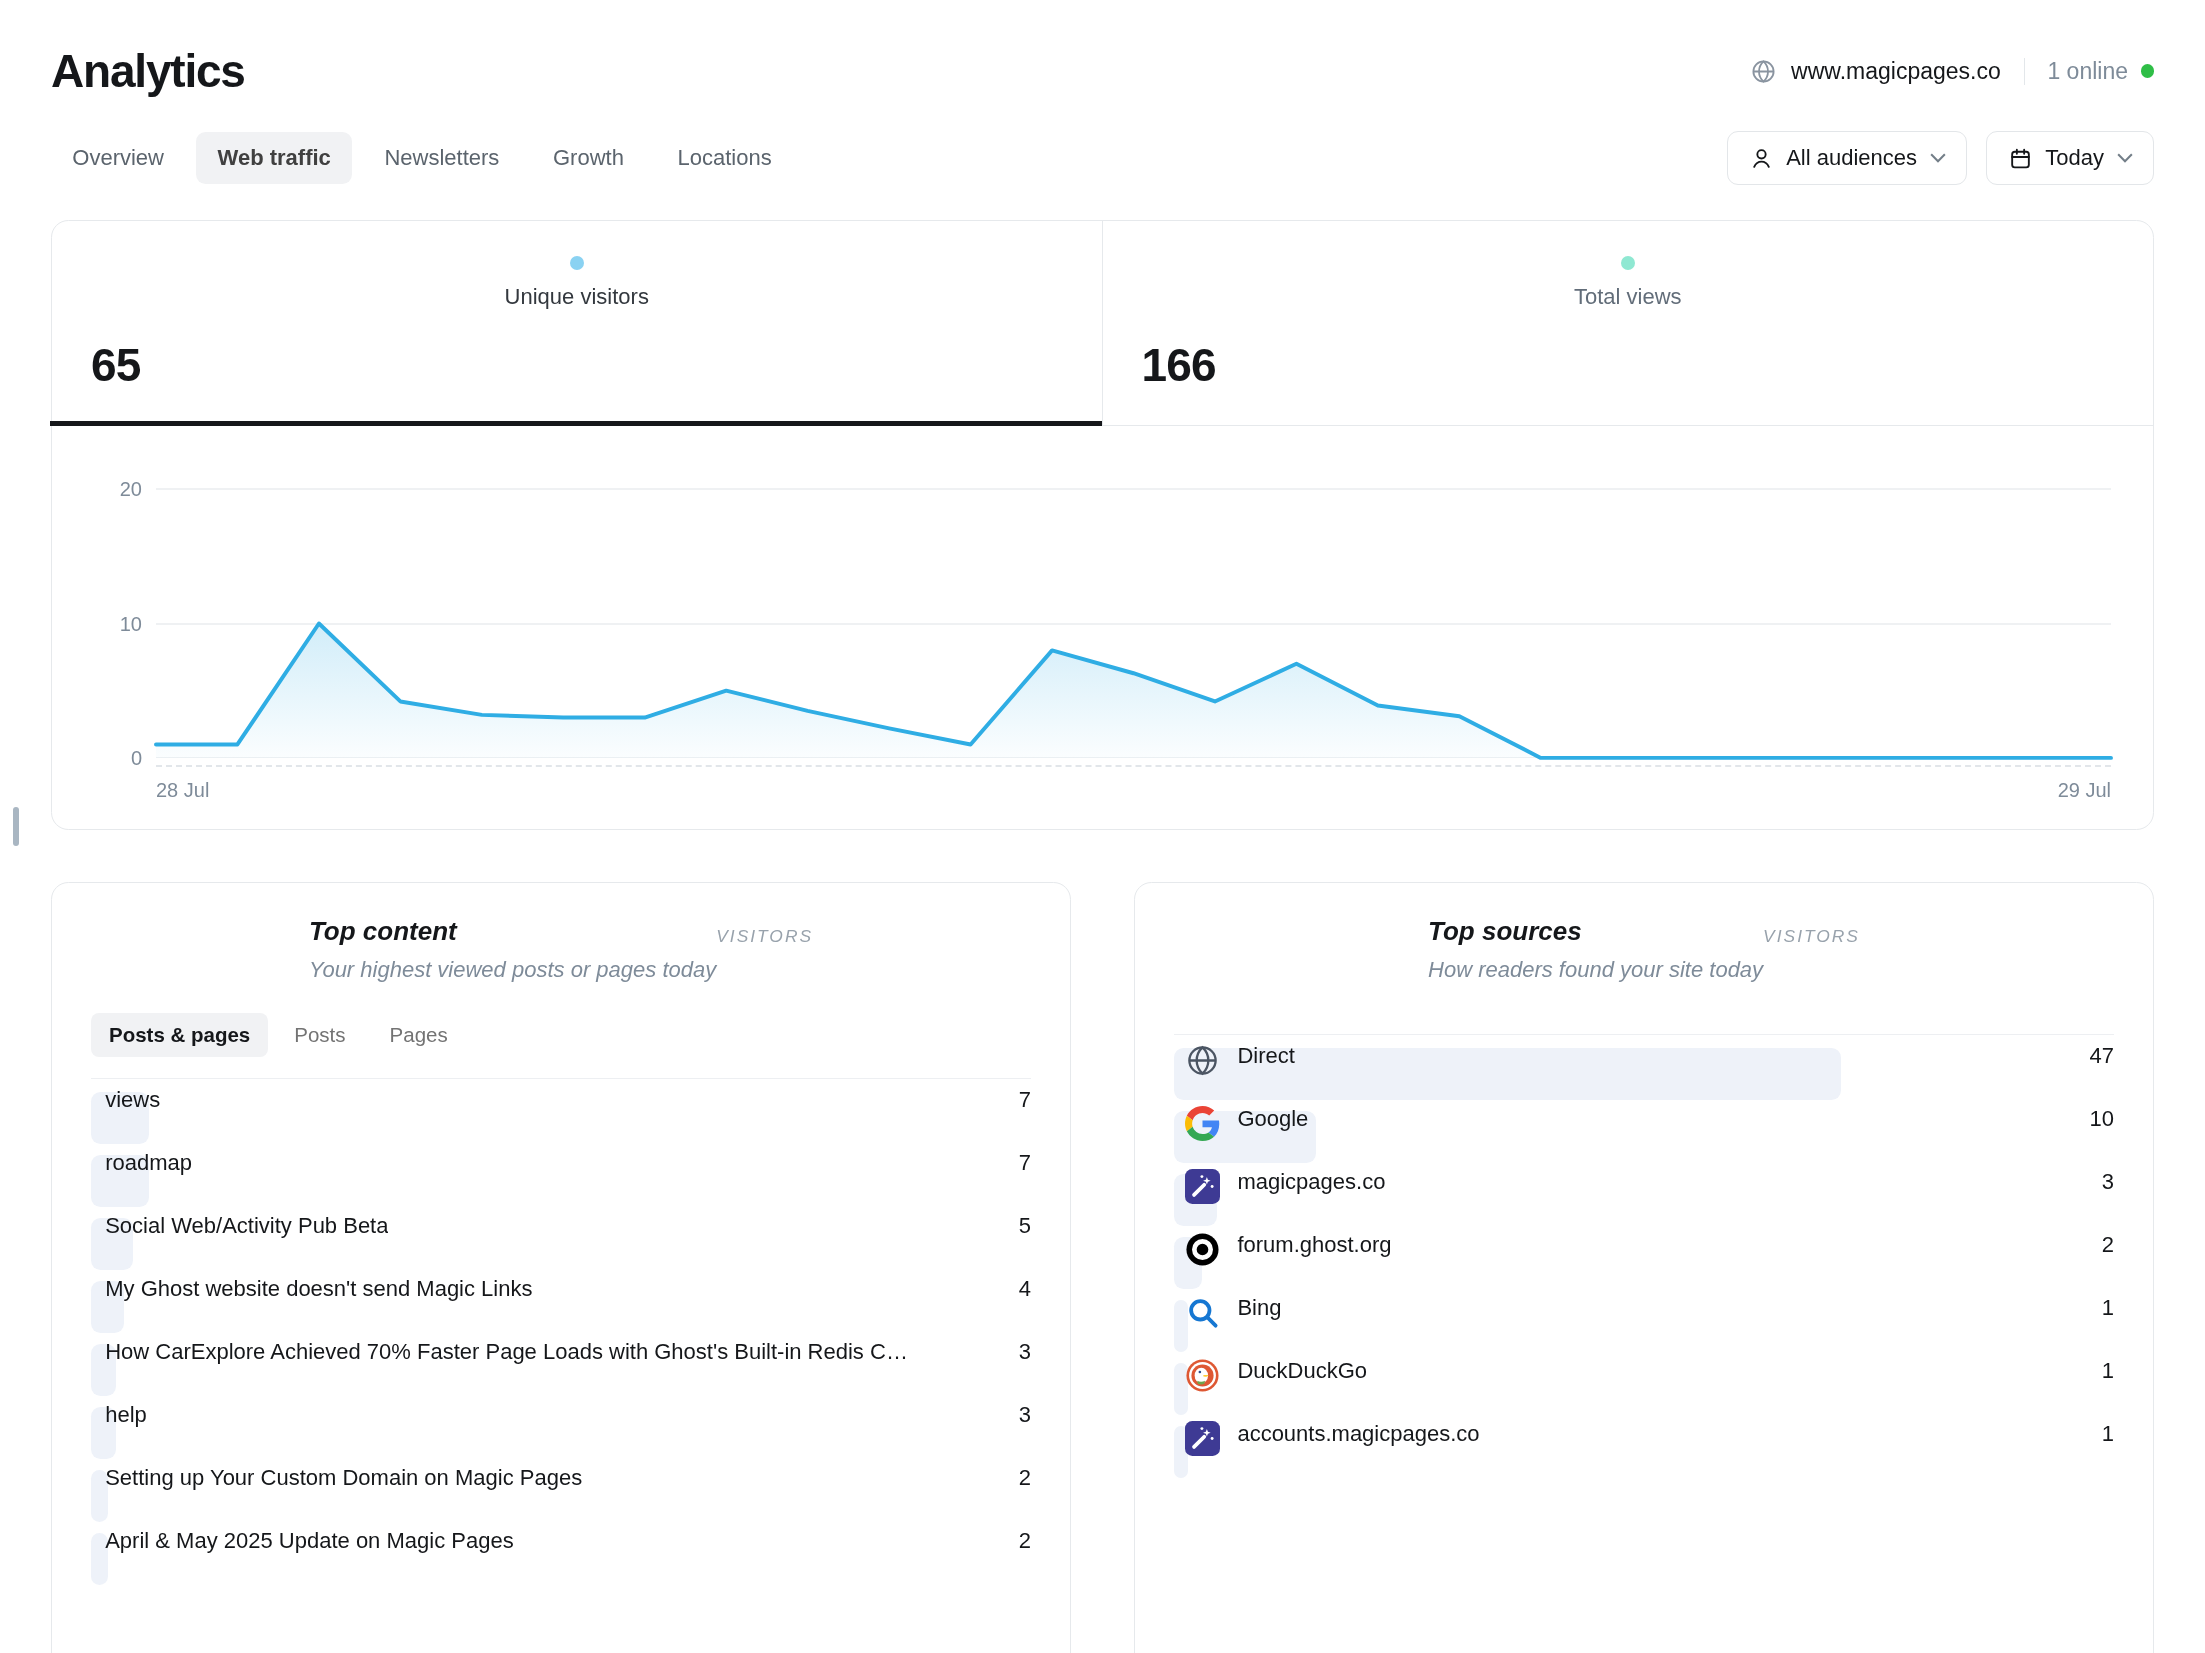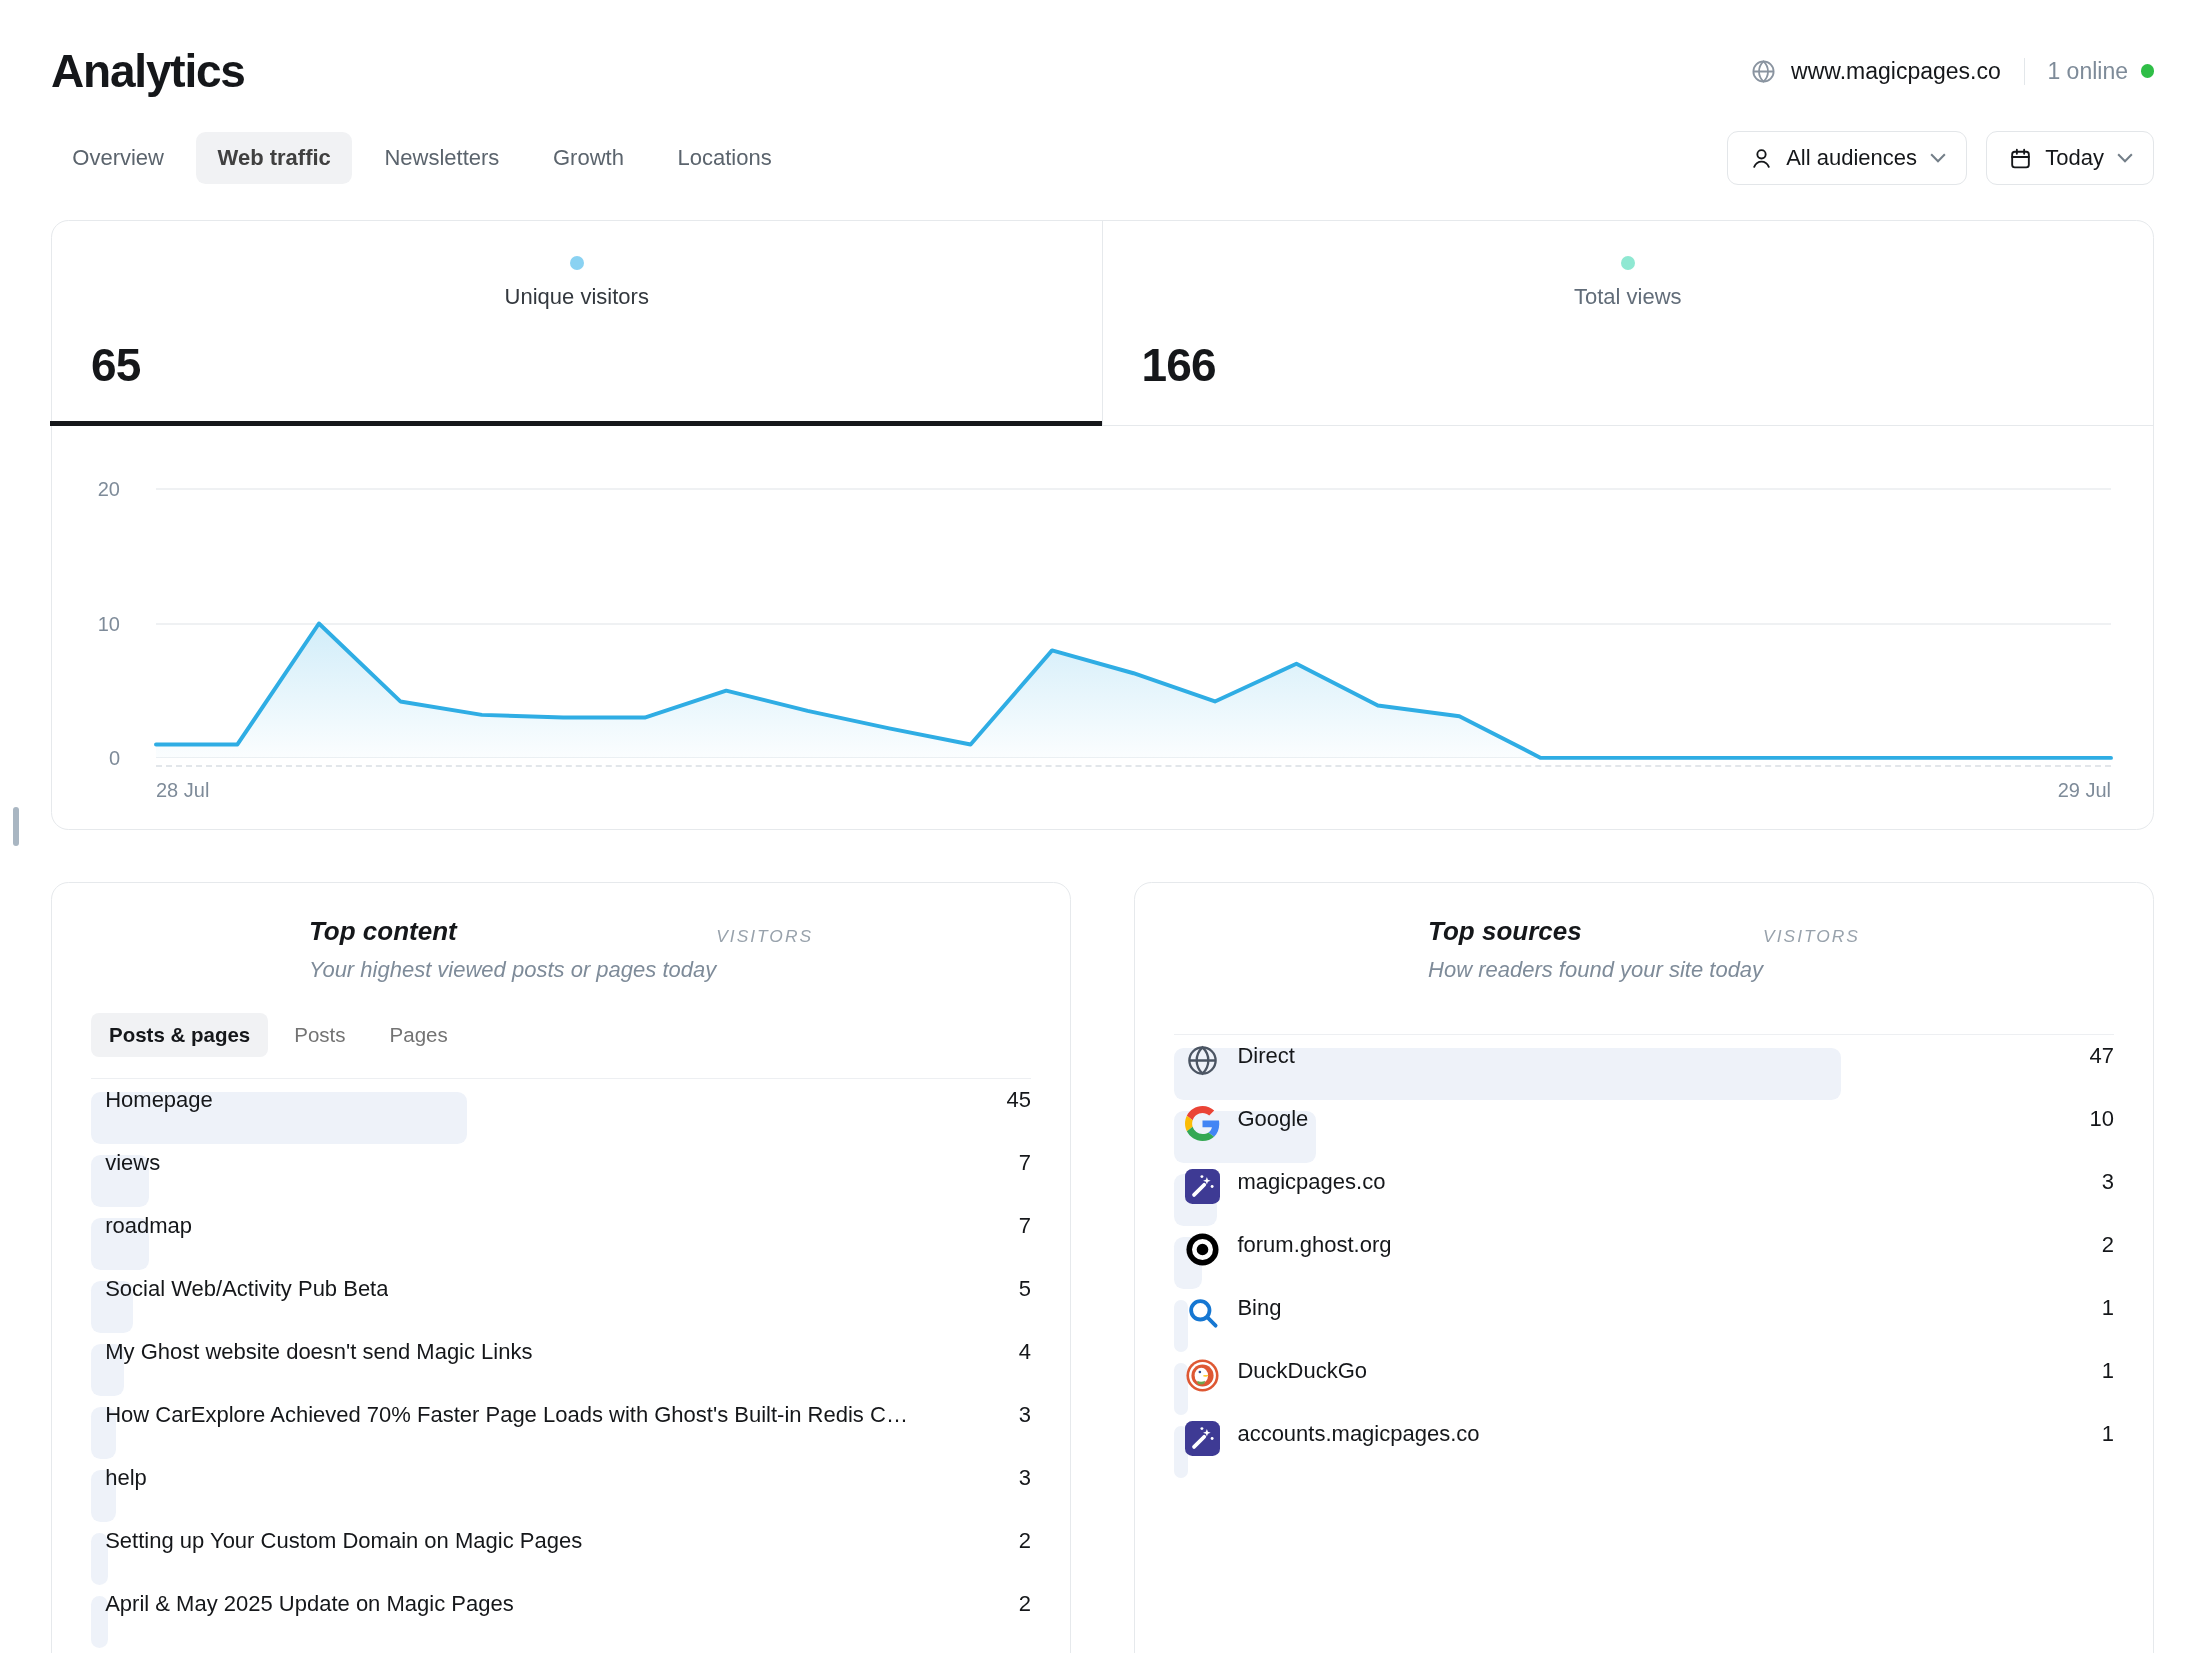--- a/index.html
+++ b/index.html
@@ -44,21 +44,21 @@
   .kpi { padding: 35px 39px 33px; position: relative; border-bottom: 1.6px solid #E6E9EC; cursor: pointer; }
   .kpi.first { border-right: 1.6px solid #E6E9EC; }
   .kpi.active::after { content: ""; position: absolute; left: -1.6px; right: 0; bottom: -1.6px; height: 4.7px; background: #15171A; }
   .kpi-label { display: flex; align-items: center; gap: 13.4px; font-size: 22px; color: #626D79; flex-direction: column; }
   .kpi.active .kpi-label { color: #33383E; }
   .kpi-dot { width: 14.2px; height: 14.2px; border-radius: 50%; }
   .kpi-value { font-size: 46px; font-weight: 700; margin-top: 28px; letter-spacing: -0.8px; }
 
   .chart { display: flex; align-items: flex-start; padding-top: 63px; }
   .gutter { width: 104px; position: relative; height: 269px; }
-  .ylabel { position: absolute; right: 36px; font-size: 20px; color: #7E8B99; transform: translateY(50%); }
+  .ylabel { position: absolute; right: 14px; font-size: 20px; color: #7E8B99; transform: translateY(50%); }
   .plot-col { flex: 1; margin-right: 42px; }
   .plot { position: relative; height: 269px; }
   .gridline { position: absolute; left: 0; right: 0; height: 1.6px; background: #EFF1F3; }
   .plot svg { position: absolute; left: 0; top: 0; width: 100%; height: 100%; overflow: visible; }
   .axis-dashes { border-top: 2.4px dashed #E2E6EA; margin-top: 7.1px; height: 0; }
   .xlabels { display: flex; justify-content: space-between; font-size: 20px; color: #7E8B99;
              margin-top: 12.6px; padding-bottom: 27px; }
 
   
   .panels { display: grid; grid-template-columns: 1fr 1fr; gap: 63px; margin-top: 52px; align-items: stretch; }
@@ -208,25 +208,20 @@
         <div class="col-head">VISITORS</div>
       </div>
       <div class="subtabs" id="content-subtabs">
           <div class="subtab active">Posts &amp; pages</div>
           <div class="subtab">Posts</div>
           <div class="subtab">Pages</div>
         </div>
       <div class="divider"></div>
       <div class="list" id="content-list">
           <div class="row">
-            <div class="bar" style="width: 40%;"></div>
-            <span class="row-label">Homepage</span>
-            <span class="row-value">45</span>
-          </div>
-          <div class="row">
             <div class="bar" style="width: 6.22222%;"></div>
             <span class="row-label">views</span>
             <span class="row-value">7</span>
           </div>
           <div class="row">
             <div class="bar" style="width: 6.22222%;"></div>
             <span class="row-label">roadmap</span>
             <span class="row-value">7</span>
           </div>
           <div class="row">

